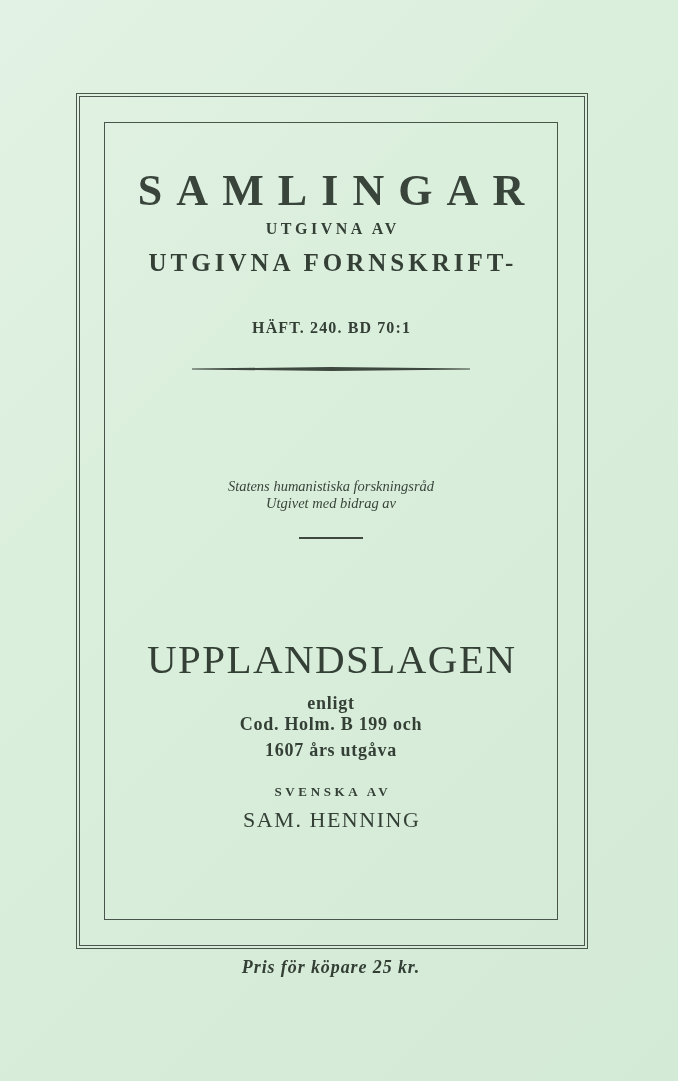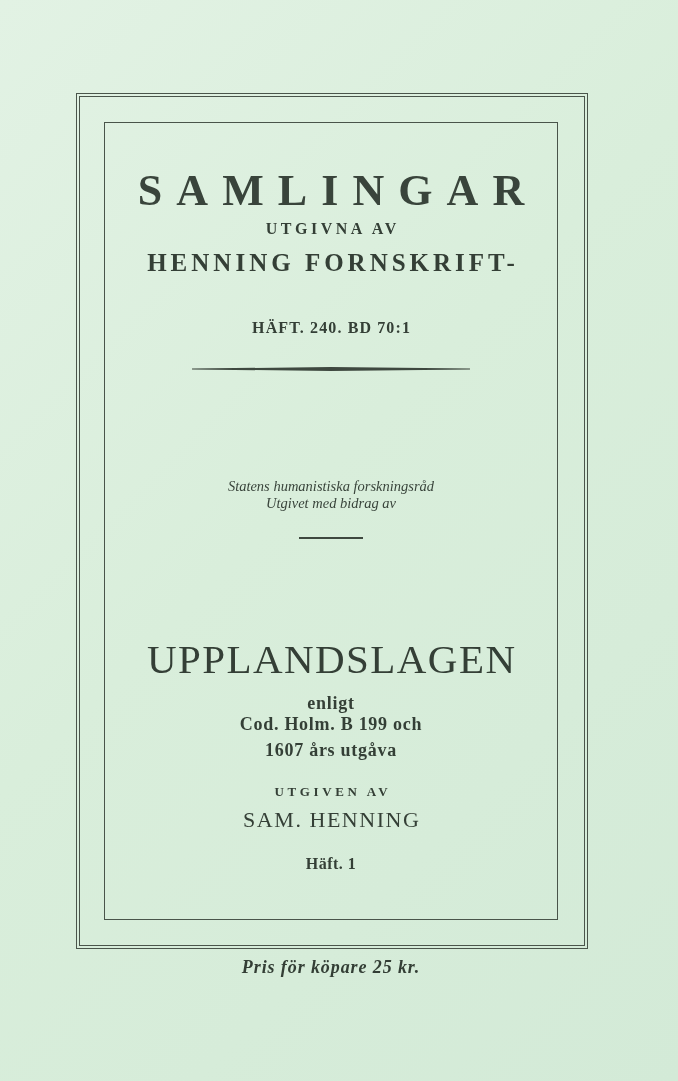--- a/index.html
+++ b/index.html
@@ -170,21 +170,21 @@
   <div class="outer-frame">
     <div class="outer-frame-inner"></div>
   </div>
 
   <div class="inner-frame">
 
     <div class="tb series-title">SAMLINGAR</div>
 
     <div class="tb published-by">UTGIVNA AV</div>
 
-    <div class="tb society-1">HENNING FORNSKRIFT-</div>
+    <div class="tb society-1">UTGIVNA FORNSKRIFT-</div>
 
 
     <div class="tb issue-info">HÄFT. 240. BD 70:1</div>
 
     <div class="rule-long"></div>
 
     <div class="tb funding">
       <div>Statens humanistiska forskningsråd</div>
       <div>Utgivet med bidrag av</div>
     </div>
@@ -192,23 +192,22 @@
     <div class="rule-short"></div>
 
     <div class="tb work-title">UPPLANDSLAGEN</div>
 
     <div class="tb subtitle sub-1">enligt</div>
 
     <div class="tb subtitle sub-2">Cod. Holm. B 199 och</div>
 
     <div class="tb subtitle sub-3">1607 års utgåva</div>
 
-    <div class="tb edited-by">UTGIVEN AV</div>
+    <div class="tb edited-by">SVENSKA AV</div>
 
     <div class="tb editor">SAM. HENNING</div>
 
-    <div class="tb part">Häft. 1</div>
 
   </div>
 
   <div class="price-note">Pris för köpare 25 kr.</div>
 
 </div>
 
 </body></html>

